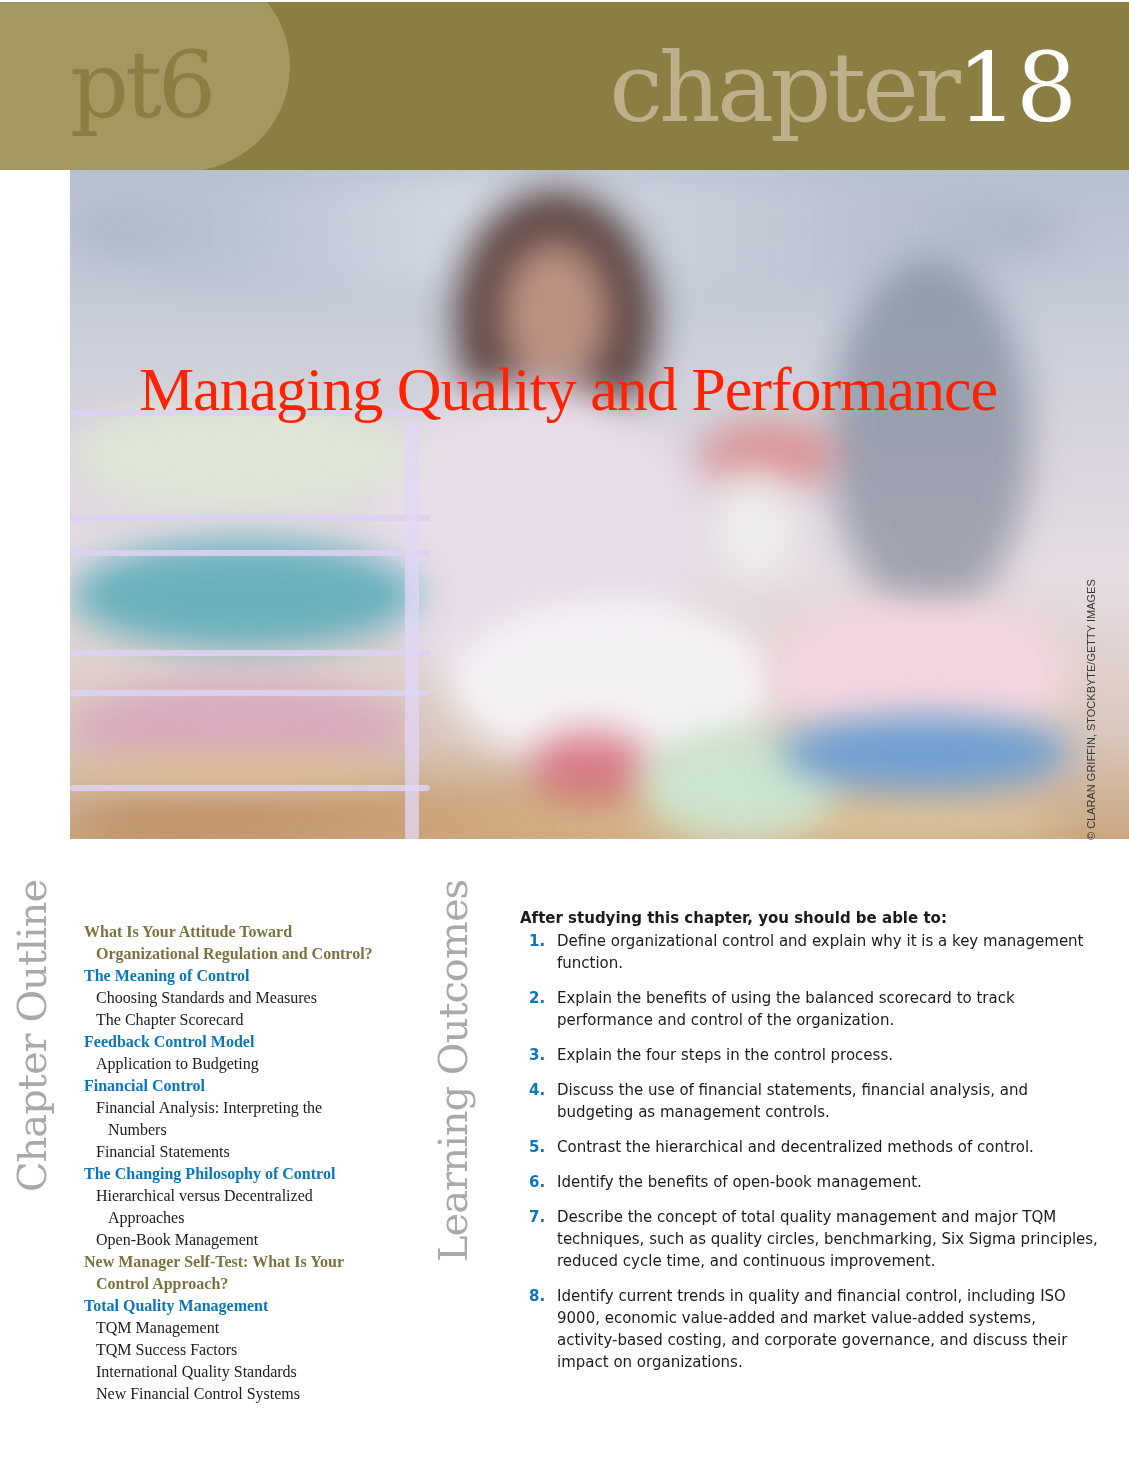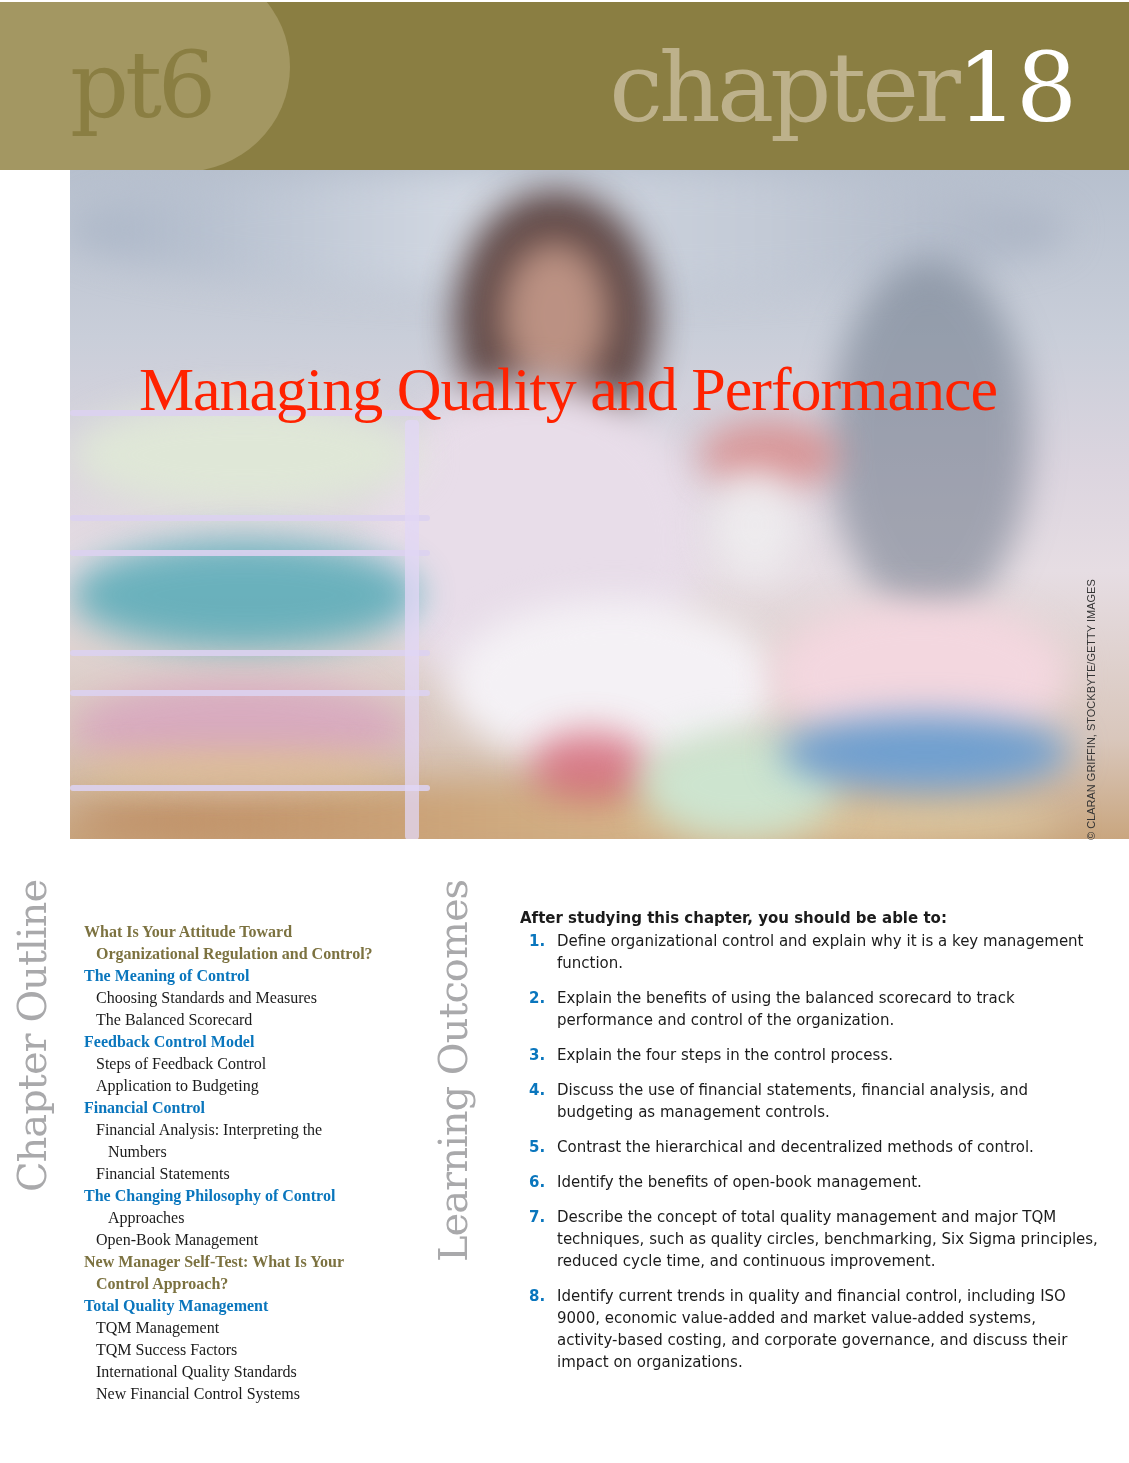--- a/index.html
+++ b/index.html
@@ -119,45 +119,43 @@
       <span style="display: block;">What Is Your Attitude Toward</span>
       <span class="indent-wrap" style="display: block;">Organizational Regulation and Control?</span>
     </li>
     <li class="ol-head">
       <span style="display: block;">The Meaning of Control</span>
     </li>
     <li class="ol-sub">
       <span style="display: block;">Choosing Standards and Measures</span>
     </li>
     <li class="ol-sub">
-      <span style="display: block;">The Balanced Scorecard</span>
+      <span style="display: block;">The Chapter Scorecard</span>
     </li>
     <li class="ol-head">
       <span style="display: block;">Feedback Control Model</span>
-    </li>
-    <li class="ol-sub">
-      <span style="display: block;">Steps of Feedback Control</span>
     </li>
     <li class="ol-sub">
       <span style="display: block;">Application to Budgeting</span>
     </li>
     <li class="ol-head">
       <span style="display: block;">Financial Control</span>
     </li>
     <li class="ol-sub">
       <span style="display: block;">Financial Analysis: Interpreting the</span>
       <span class="indent-wrap" style="display: block;">Numbers</span>
     </li>
     <li class="ol-sub">
       <span style="display: block;">Financial Statements</span>
     </li>
     <li class="ol-head">
       <span style="display: block;">The Changing Philosophy of Control</span>
     </li>
     <li class="ol-sub">
+      <span style="display: block;">Hierarchical versus Decentralized</span>
       <span class="indent-wrap" style="display: block;">Approaches</span>
     </li>
     <li class="ol-sub">
       <span style="display: block;">Open-Book Management</span>
     </li>
     <li class="ol-feature">
       <span style="display: block;">New Manager Self-Test: What Is Your</span>
       <span class="indent-wrap" style="display: block;">Control Approach?</span>
     </li>
     <li class="ol-head">

